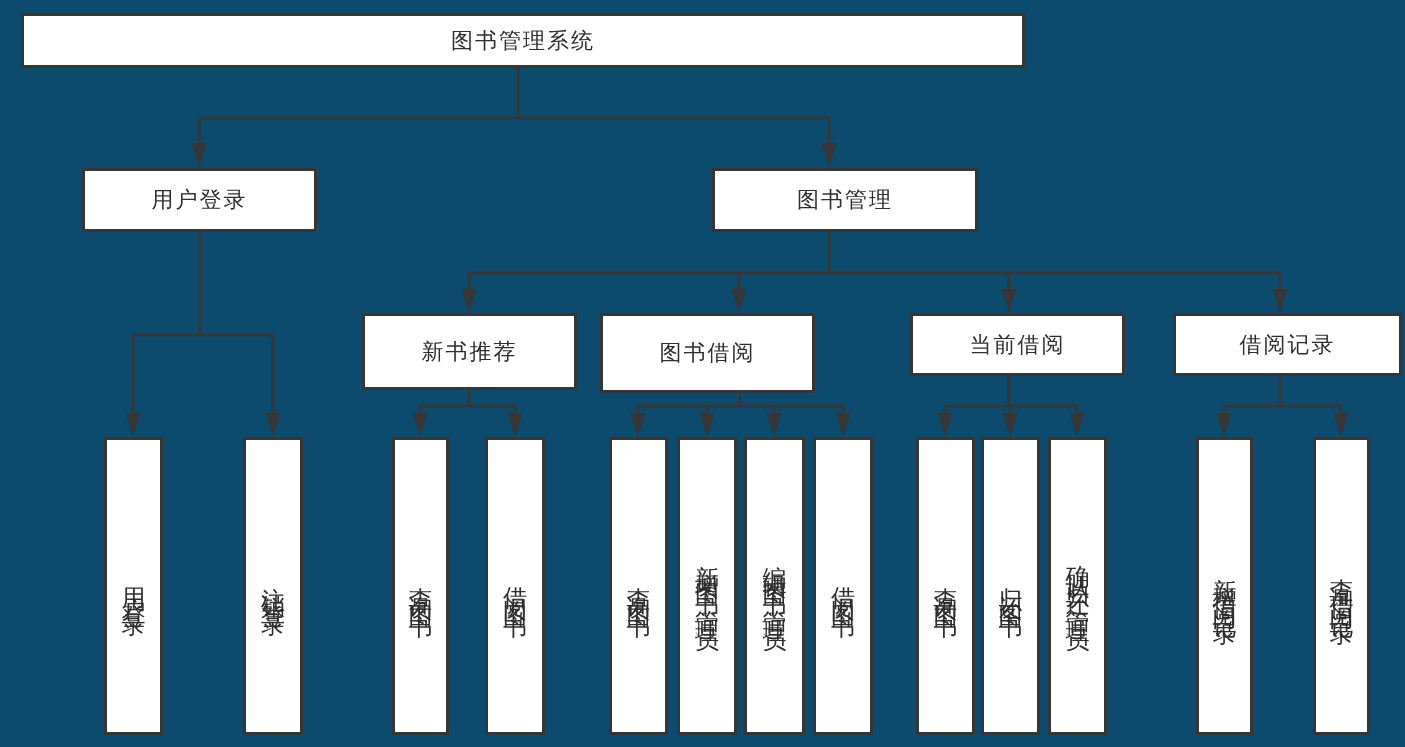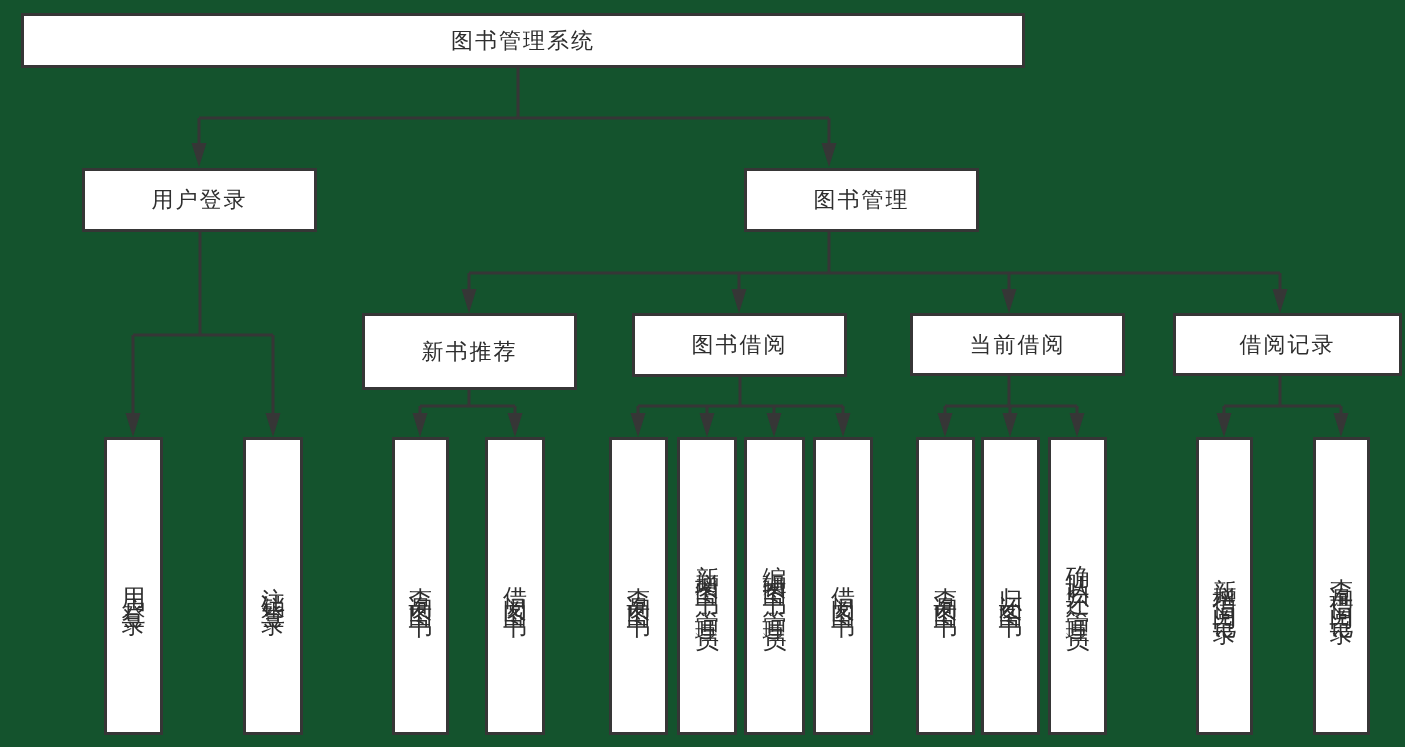--- a/index.html
+++ b/index.html
@@ -1,20 +1,20 @@
 <!DOCTYPE html>
 <html><head>
 <meta charset="utf-8">
 <style>
   html, body { margin: 0; padding: 0; background: #ffffff; }
   .canvas {
     position: relative;
     width: 1405px;
     height: 747px;
-    background: #14532d;
+    background: #0c4a6e;
     font-family: "Liberation Sans", "DejaVu Sans", sans-serif;
     overflow: hidden;
   }
   .connectors {
     position: absolute;
     left: 0; top: 0;
     width: 1405px; height: 747px;
     z-index: 1;
   }
   .box {
@@ -86,24 +86,24 @@
       <polygon points="1002.5,413 1017.5,413 1010,437"></polygon>
       <polygon points="1069.5,413 1084.5,413 1077,437"></polygon>
       <polygon points="1216.5,413 1231.5,413 1224,437"></polygon>
       <polygon points="1333.5,413 1348.5,413 1341,437"></polygon>
     </g>
   </svg>
 
   <div class="box hnode" style="left:21px; top:13px; width:1004px; height:55px">图书管理系统</div>
 
   <div class="box hnode" style="left:82px; top:168px; width:235px; height:64px">用户登录</div>
-  <div class="box hnode" style="left:744px; top:168px; width:235px; height:64px">图书管理</div>
+  <div class="box hnode" style="left:712px; top:168px; width:266px; height:64px">图书管理</div>
 
   <div class="box hnode" style="left:362px; top:313px; width:215px; height:77px">新书推荐</div>
-  <div class="box hnode" style="left:632px; top:313px; width:215px; height:64px">图书借阅</div>
+  <div class="box hnode" style="left:600px; top:313px; width:215px; height:80px">图书借阅</div>
   <div class="box hnode" style="left:910px; top:313px; width:215px; height:63px">当前借阅</div>
   <div class="box hnode" style="left:1173px; top:313px; width:229px; height:63px">借阅记录</div>
 
   <div class="box vnode" style="left:104px; top:437px; width:59px; height:298px">用户登录</div>
   <div class="box vnode" style="left:243px; top:437px; width:60px; height:298px">注销登录</div>
 
   <div class="box vnode" style="left:392px; top:437px; width:57px; height:298px">查询图书</div>
   <div class="box vnode" style="left:485px; top:437px; width:60px; height:298px">借阅图书</div>
 
   <div class="box vnode" style="left:609px; top:437px; width:59px; height:298px">查询图书</div>

